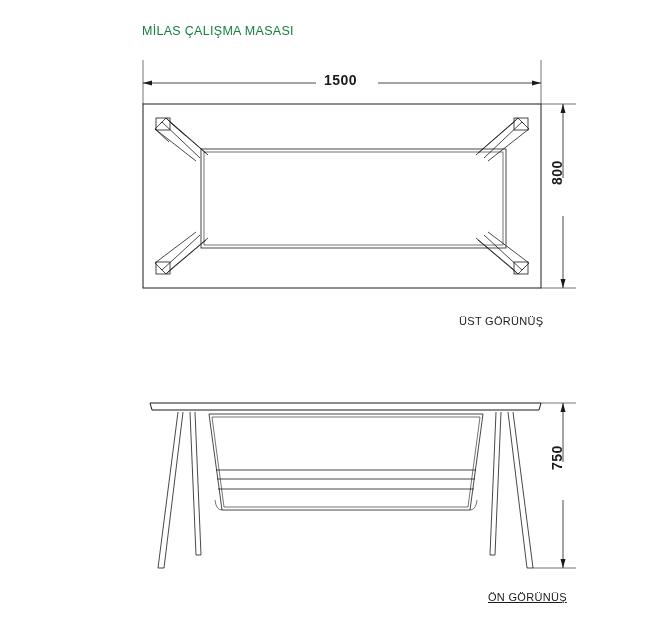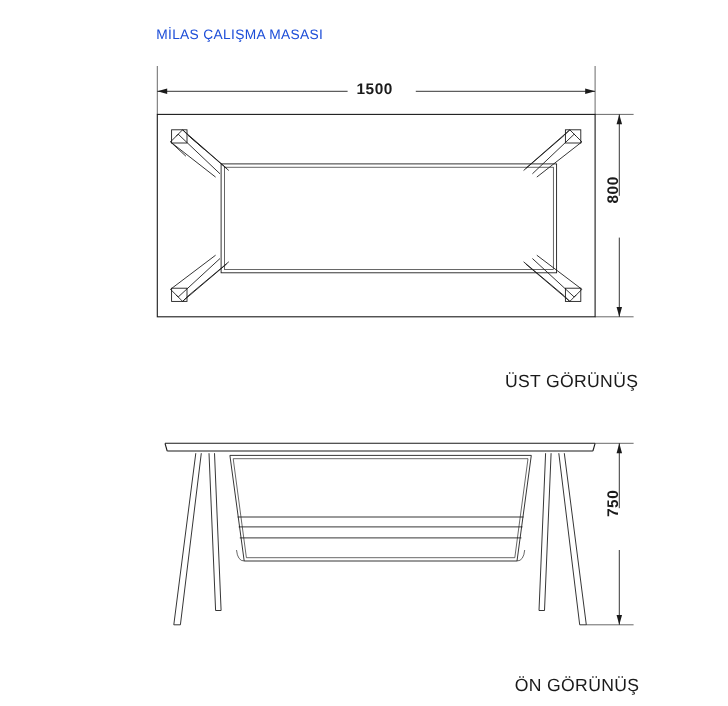--- a/index.html
+++ b/index.html
@@ -14,21 +14,21 @@
     font-family: "Liberation Sans", sans-serif;
     color: #1a1a1a;
     overflow: hidden;
   }
   .title {
     position: absolute;
     left: 142px;
     top: 24px;
     font-size: 12.5px;
     letter-spacing: 0.3px;
-    color: #1d4ed8;
+    color: #15803d;
     white-space: nowrap;
   }
   .dim-label {
     position: absolute;
     font-size: 14px;
     font-weight: bold;
     color: #1a1a1a;
     letter-spacing: 0.5px;
   }
   .dim-top-width {
@@ -42,33 +42,33 @@
     transform-origin: left top;
   }
   .dim-right-750 {
     left: 549px;
     top: 470px;
     transform: rotate(-90deg);
     transform-origin: left top;
   }
   .view-caption {
     position: absolute;
-    font-size: 16px;
+    font-size: 11px;
     color: #1a1a1a;
     letter-spacing: 0.3px;
     white-space: nowrap;
-    margin-top: 24px;
   }
   .cap-top {
     left: 459px;
     top: 315px;
   }
   .cap-front {
-    left: 468px;
+    left: 488px;
     top: 591px;
+    text-decoration: underline;
   }
   svg.drawing {
     position: absolute;
     left: 0;
     top: 0;
     width: 662px;
     height: 642px;
   }
 </style>
 </head>

